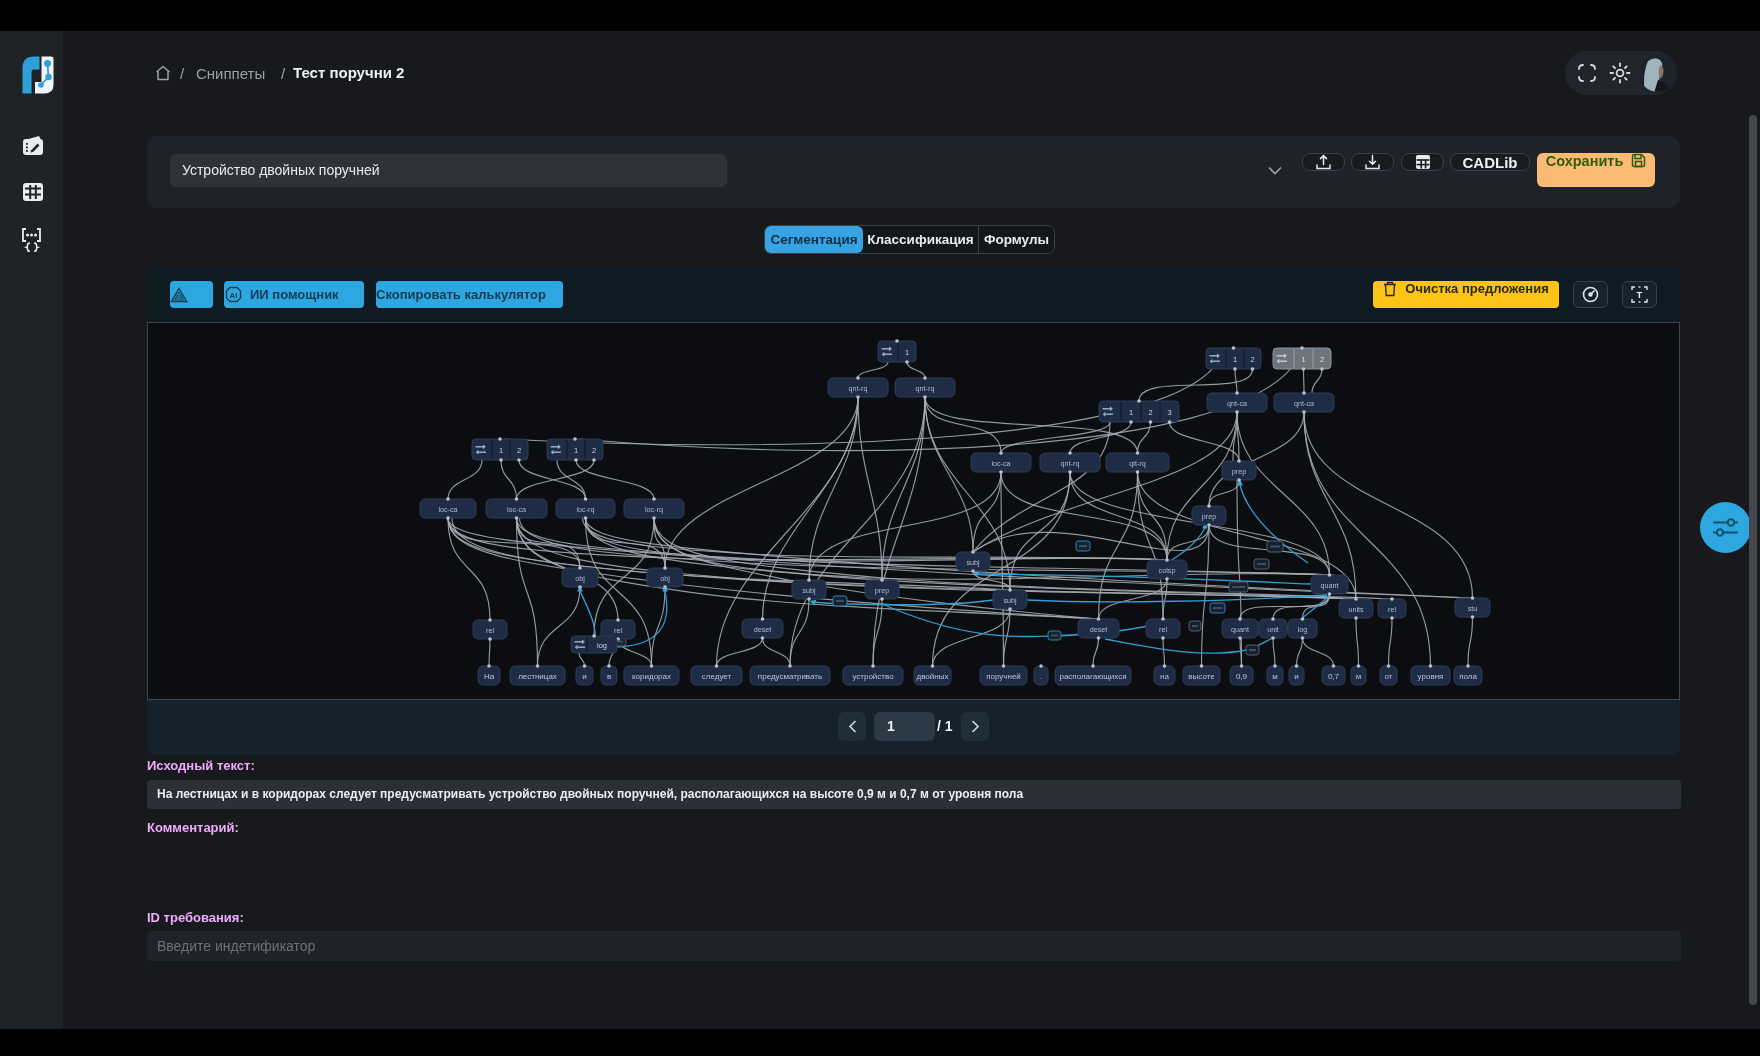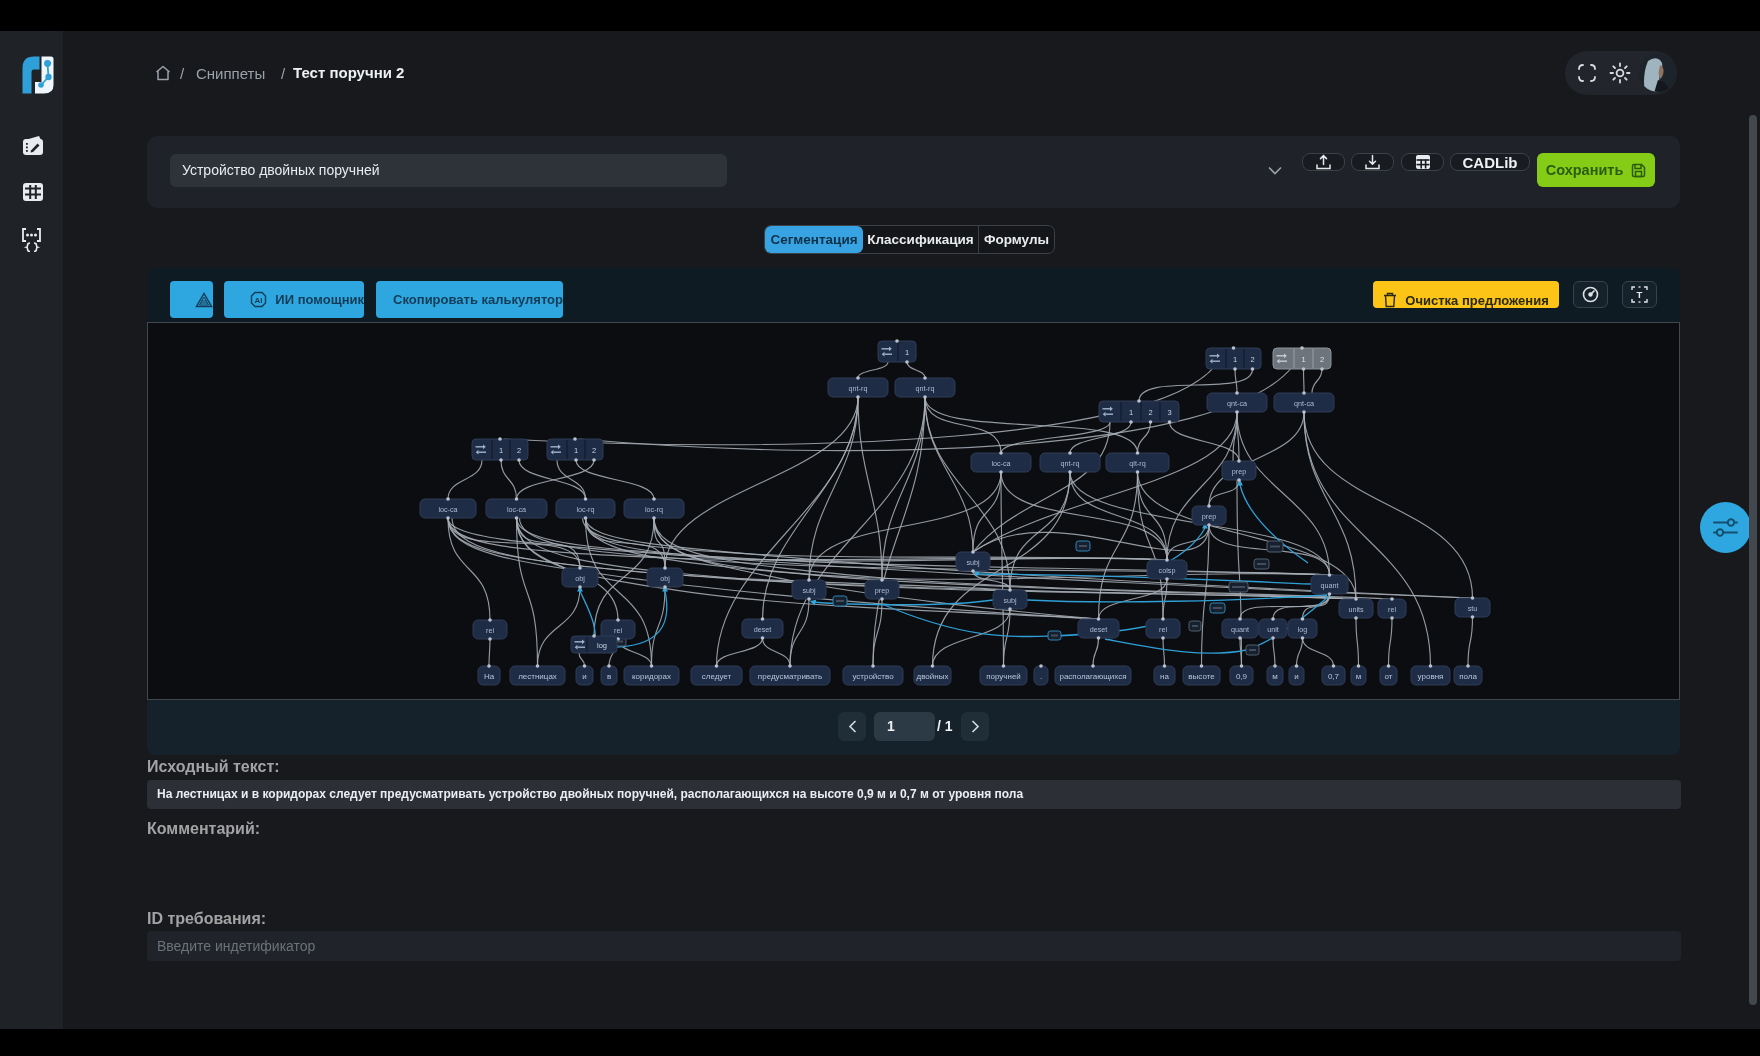--- a/index.html
+++ b/index.html
@@ -10,45 +10,45 @@
   background:#17191d; overflow:hidden; }
 .abs { position:absolute; }
 .sidebar { position:absolute; left:0; top:0; width:63px; height:998px; background:#1f2227; }
 .panel1 { position:absolute; left:147px; top:105px; width:1533px; height:72px;
   background:#1f2329; border-radius:10px; }
 .inp { position:absolute; background:#2e3339; border-radius:6px; height:33px;
   color:#e8ecef; font-size:14px; line-height:33px; padding-left:17px; }
 .icobtn { position:absolute; width:43px; height:18px; background:#181b20;
   border:1px solid #3b4147; border-radius:8px; display:flex; align-items:center; justify-content:center; }
 .savebtn { position:absolute; left:1537px; top:122px; width:118px; height:34px;
-  background:#84cc16; border-radius:6px; color:#2c5c10; font-size:14.5px; font-weight:700;
-  display:flex; align-items:center; justify-content:center; gap:8px; }
+  background:#fdba74; border-radius:6px; color:#2c5c10; font-size:14.5px; font-weight:700;
+  display:flex; align-items:flex-start; justify-content:center; gap:8px; }
 .tabs { position:absolute; left:764px; top:194px; width:291px; height:29px;
   background:#141619; border:1px solid #3b4147; border-radius:7px; display:flex; }
 .tab { height:100%; display:flex; align-items:center; justify-content:center;
   color:#e8ecef; font-size:13.5px; font-weight:700; border-right:1px solid #3b4147; }
 .tab:last-child { border-right:none; }
 .tab.active { background:#38a3e2; color:#0e3148; border-radius:6px; border-right:none; }
 .strip { position:absolute; left:147px; top:237px; width:1533px; height:54px;
   background:#0e1b23; border-radius:8px 8px 0 0; }
-.bluebtn { position:absolute; top:13px; height:37px; background:#2ea7e0; border-radius:4px;
+.bluebtn { position:absolute; top:13px; height:27px; background:#2ea7e0; border-radius:4px;
   color:#143c57; font-size:13px; font-weight:700; display:flex; align-items:center;
-  justify-content:flex-end; gap:7px; }
+  justify-content:flex-start; gap:7px; }
 .ylwbtn { position:absolute; top:13px; height:27px; background:#fdc418; border-radius:4px;
-  color:#2a2a10; font-size:13px; font-weight:700; display:flex; align-items:flex-end;
+  color:#2a2a10; font-size:13px; font-weight:700; display:flex; align-items:flex-start;
   justify-content:center; gap:8px; }
 .stripico { position:absolute; top:13px; width:35px; height:27px; background:#15222b;
   border:1px solid #39424c; border-radius:6px; display:flex; align-items:center; justify-content:center; }
 .canvas { position:absolute; left:147px; top:291px; width:1533px; height:378px;
   background:#0b0d10; border:1px solid #42474e; }
 .pager { position:absolute; left:147px; top:669px; width:1533px; height:55px;
   background:#15222b; border-radius:0 0 8px 8px; }
 .pbtn { position:absolute; top:12px; width:28px; height:29px; background:#202e38;
   border-radius:6px; display:flex; align-items:center; justify-content:center; }
-.lbl { position:absolute; color:#a3a3a3; font-size:16px; font-weight:700; }
+.lbl { position:absolute; color:#f0abfc; font-size:13px; font-weight:700; }
 .field { position:absolute; left:147px; width:1534px; border-radius:4px; }
 .breadcrumb { position:absolute; top:31px; left:0; color:#9aa1a9; font-size:15px; }
 .breadcrumb span { white-space:nowrap; }
 </style>
 </head>
 <body>
 <div class="app">
 
   <div class="sidebar">
     <svg class="abs" style="left:21px;top:24px" width="34" height="40" viewBox="0 0 34 40">

